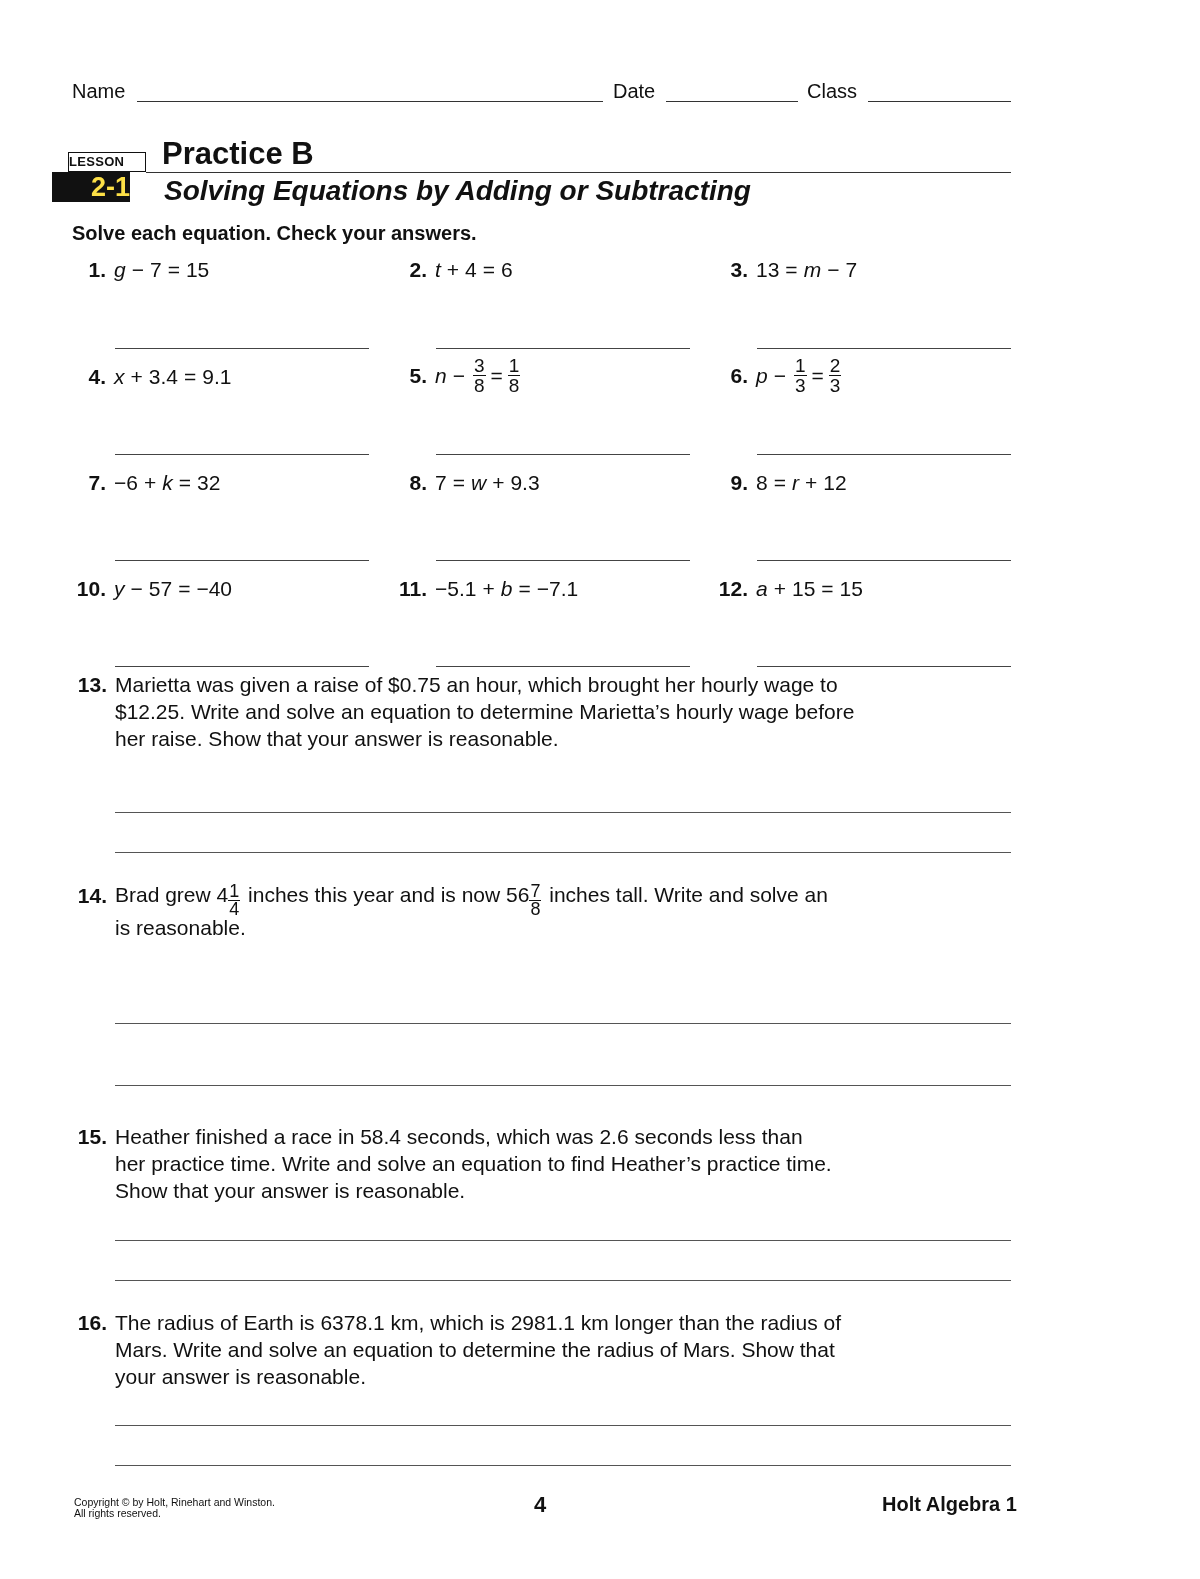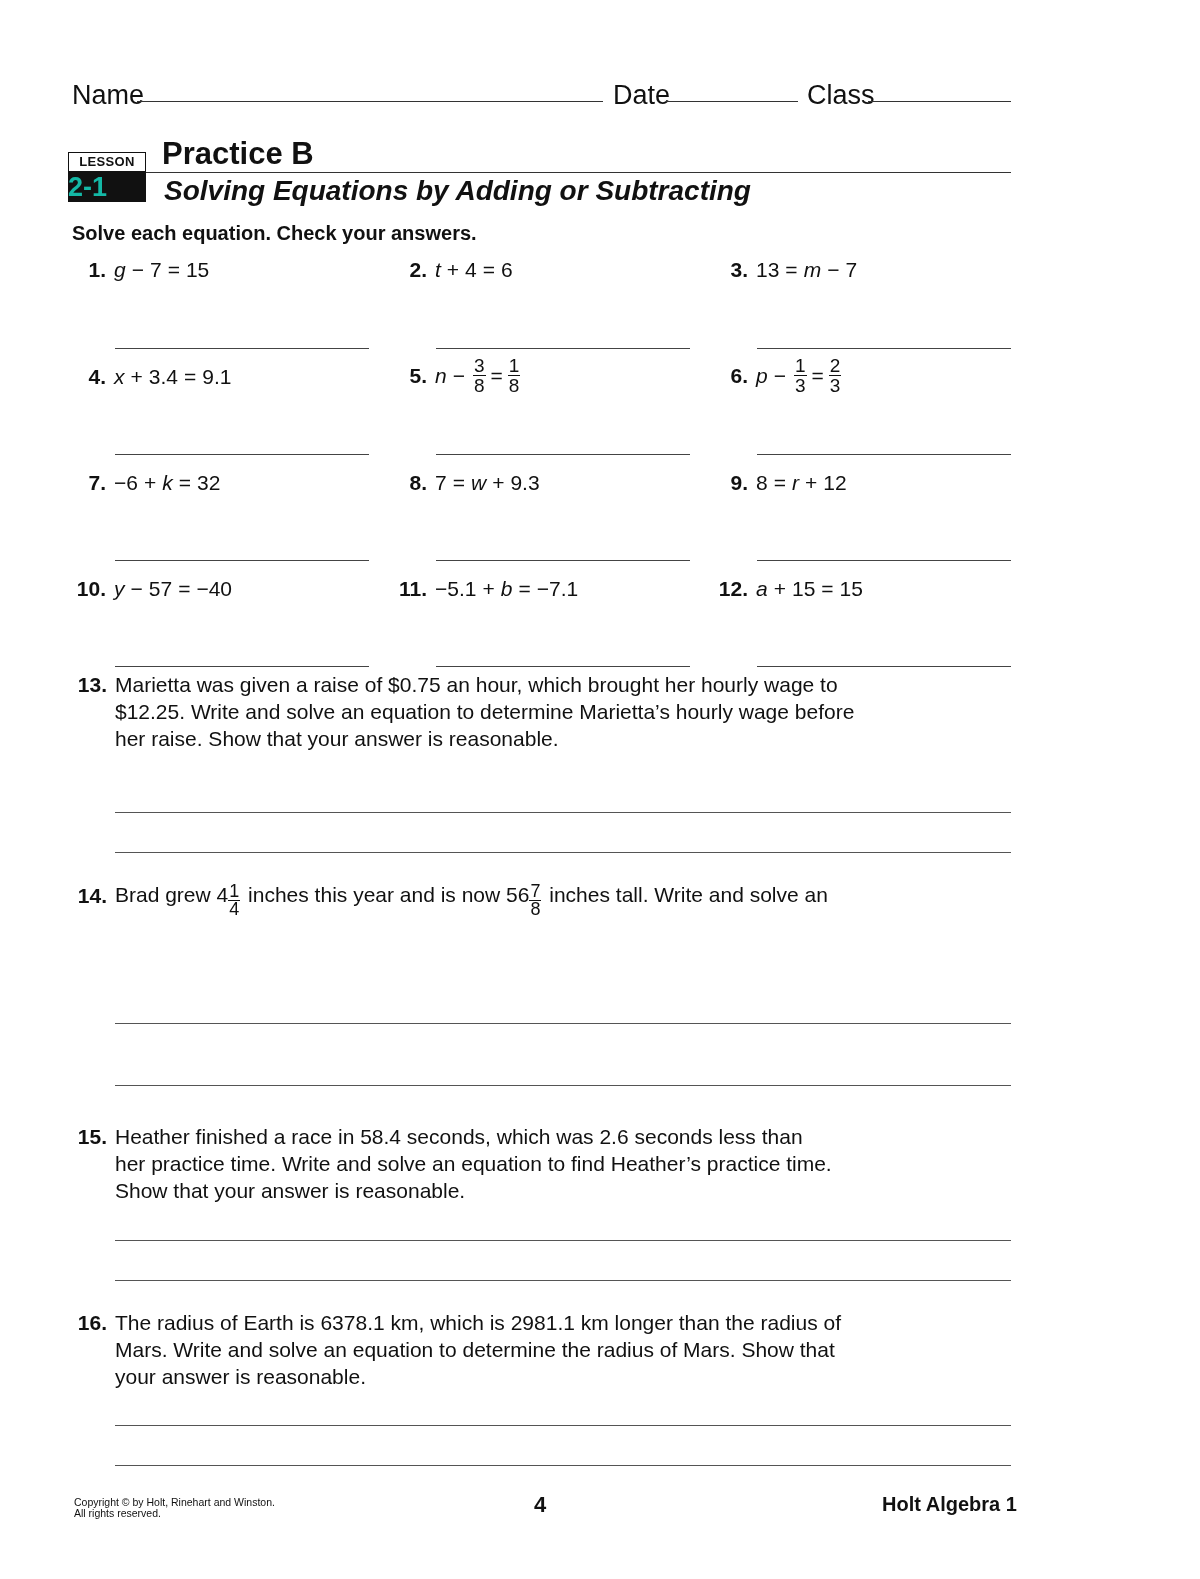--- a/index.html
+++ b/index.html
@@ -1,29 +1,29 @@
 <!DOCTYPE html>
 <html><head>
 <meta charset="utf-8">
 <style>
   html, body { margin: 0; padding: 0; background: #ffffff; }
   body { width: 1200px; height: 1579px; position: relative; overflow: hidden;
          font-family: "Liberation Sans", sans-serif; color: #111; }
   .abs { position: absolute; }
-  .hdr-label { font-size: 27px; color: #111; }
+  .hdr-label { font-size: 20px; color: #111; }
   .blank { position: absolute; border-bottom: 1.5px solid #333; height: 0; }
   .title { font-weight: bold; font-size: 31px; }
   .subtitle { font-weight: bold; font-style: italic; font-size: 28px; }
   .lesson-box { position: absolute; left: 68px; top: 152px; width: 78px; height: 20px;
                 border: 1.5px solid #111; background: #fff; box-sizing: border-box;
-                font-size: 13px; font-weight: bold; text-align: center; line-height: 18px;
+                font-size: 13px; font-weight: bold; line-height: 18px;
                 letter-spacing: 0.3px; transform-origin: left; }
-  .lesson-num { position: absolute; left: 68px; top: 172px; width: 78px; height: 30px;
-                background: #111; color: #14b8a6; font-weight: bold; font-size: 27px;
-                text-align: left; line-height: 30px; }
+  .lesson-num { position: absolute; left: 52px; top: 172px; width: 78px; height: 30px;
+                background: #111; color: #fde047; font-weight: bold; font-size: 27px;
+                text-align: right; line-height: 30px; }
   .rule { position: absolute; height: 0; border-top: 1.3px solid #333; }
   .instr { font-weight: bold; font-size: 20px; }
   .prob { position: absolute; font-size: 21px; white-space: nowrap; display: flex; align-items: center; }
   .num { font-weight: bold; display: inline-block; text-align: right; margin-right: 8px; }
   .var { font-style: italic; }
   .op { margin: 0 6px; }
   .frac { display: inline-flex; flex-direction: column; align-items: center; vertical-align: middle;
           font-size: 19px; line-height: 19px; margin: 0 2px; }
   .frac .n { border-bottom: 1.3px solid #111; padding: 0 1px; }
   .ans { position: absolute; height: 0; border-top: 1.5px solid #444; width: 254px; }
@@ -193,20 +193,21 @@
     <div class="word" style="top: 877px;">
       <span class="num" style="top: 5px;">14.</span>
       <span class="txt">
         <div style="line-height: 36px;"><span>Brad grew 4</span><span class="mixfrac">
             <span class="n">1</span>
             <span>4</span>
           </span><span> inches this year and is now 56</span><span class="mixfrac">
             <span class="n">7</span>
             <span>8</span>
           </span><span> inches tall. Write and solve an</span></div>
+        <div>is reasonable.</div>
       </span>
     </div>
     <div class="wline" style="top: 1023px;"></div>
     <div class="wline" style="top: 1085px;"></div>
     <div class="word" style="top: 1123px;">
       <span class="num">15.</span>
       <span class="txt">
         <div>Heather finished a race in 58.4 seconds, which was 2.6 seconds less than</div>
         <div>her practice time. Write and solve an equation to find Heather’s practice time.</div>
         <div>Show that your answer is reasonable.</div>

